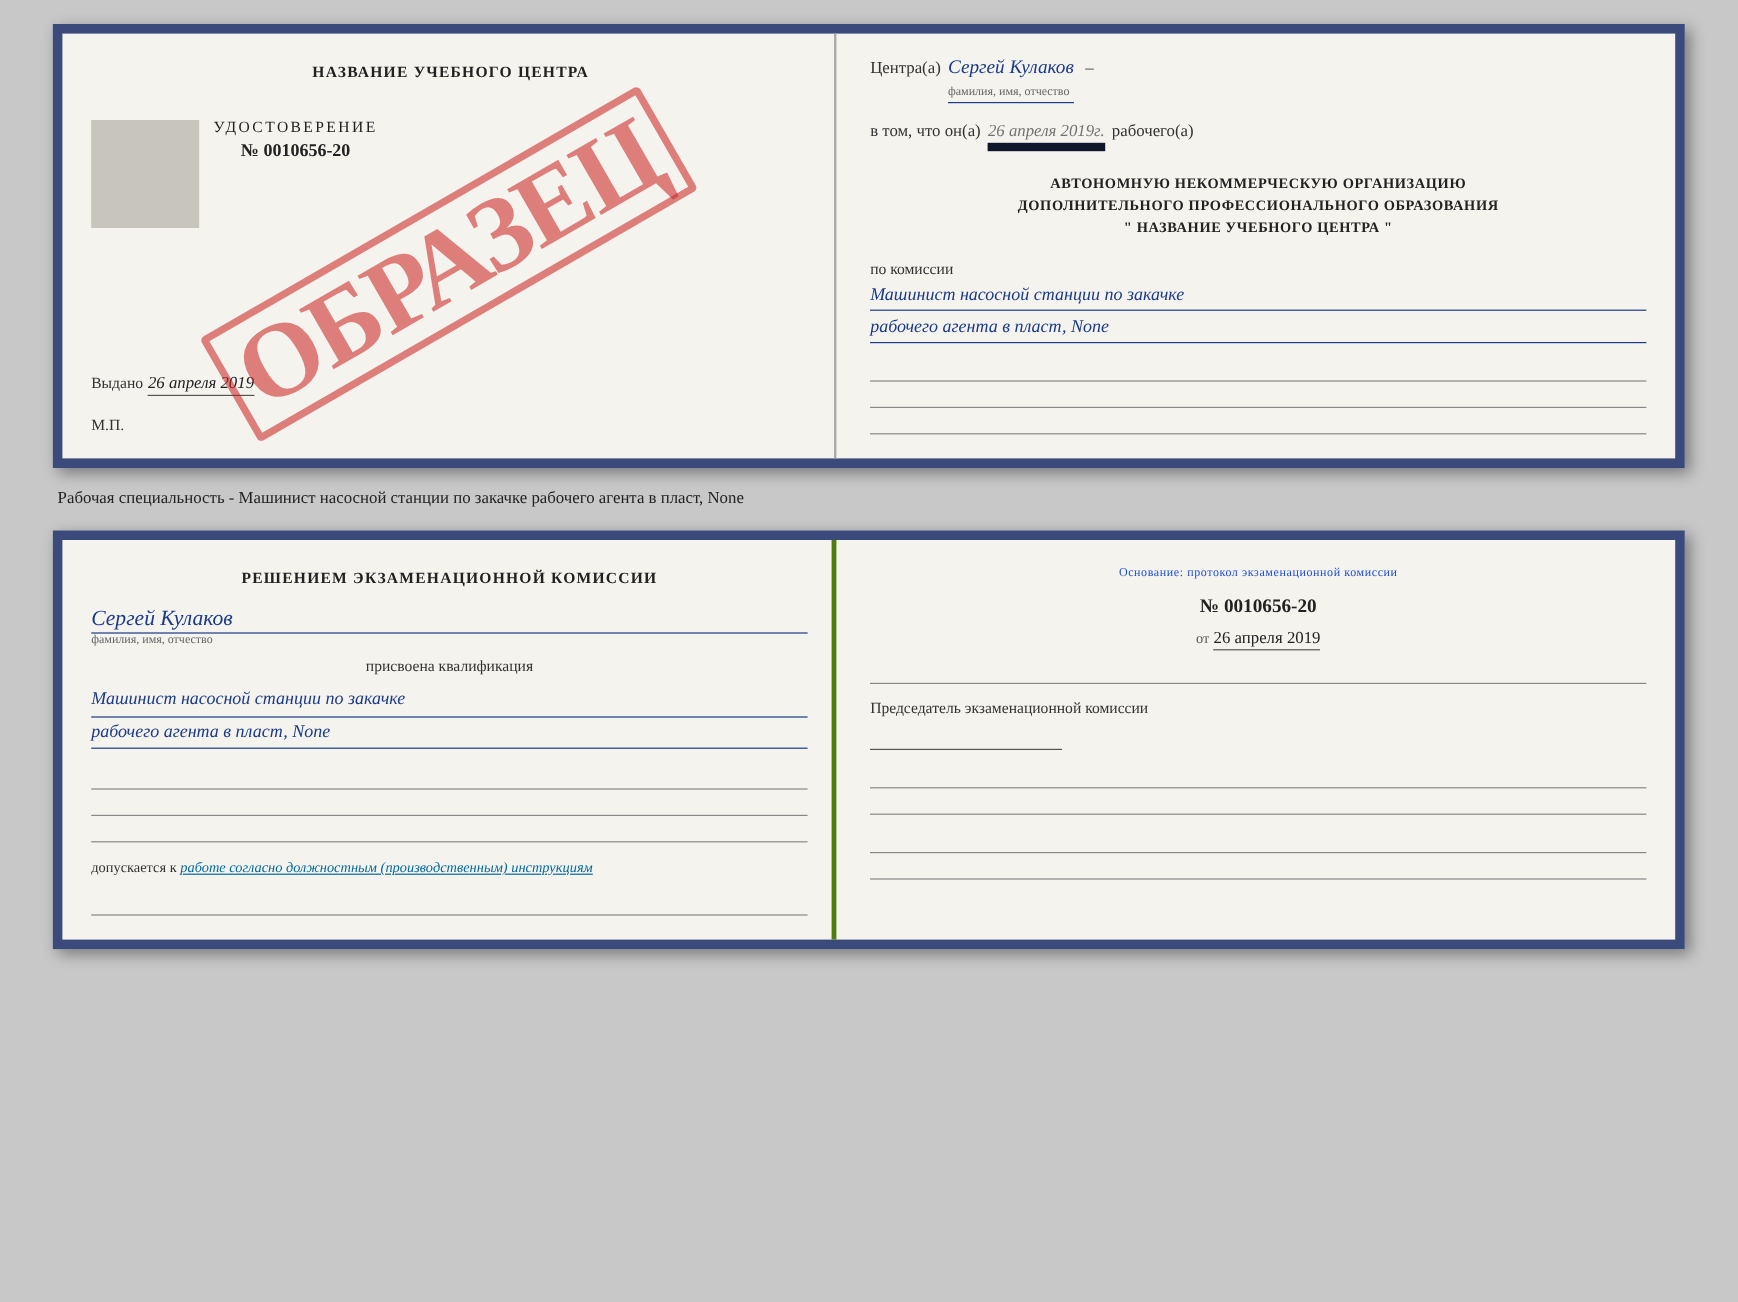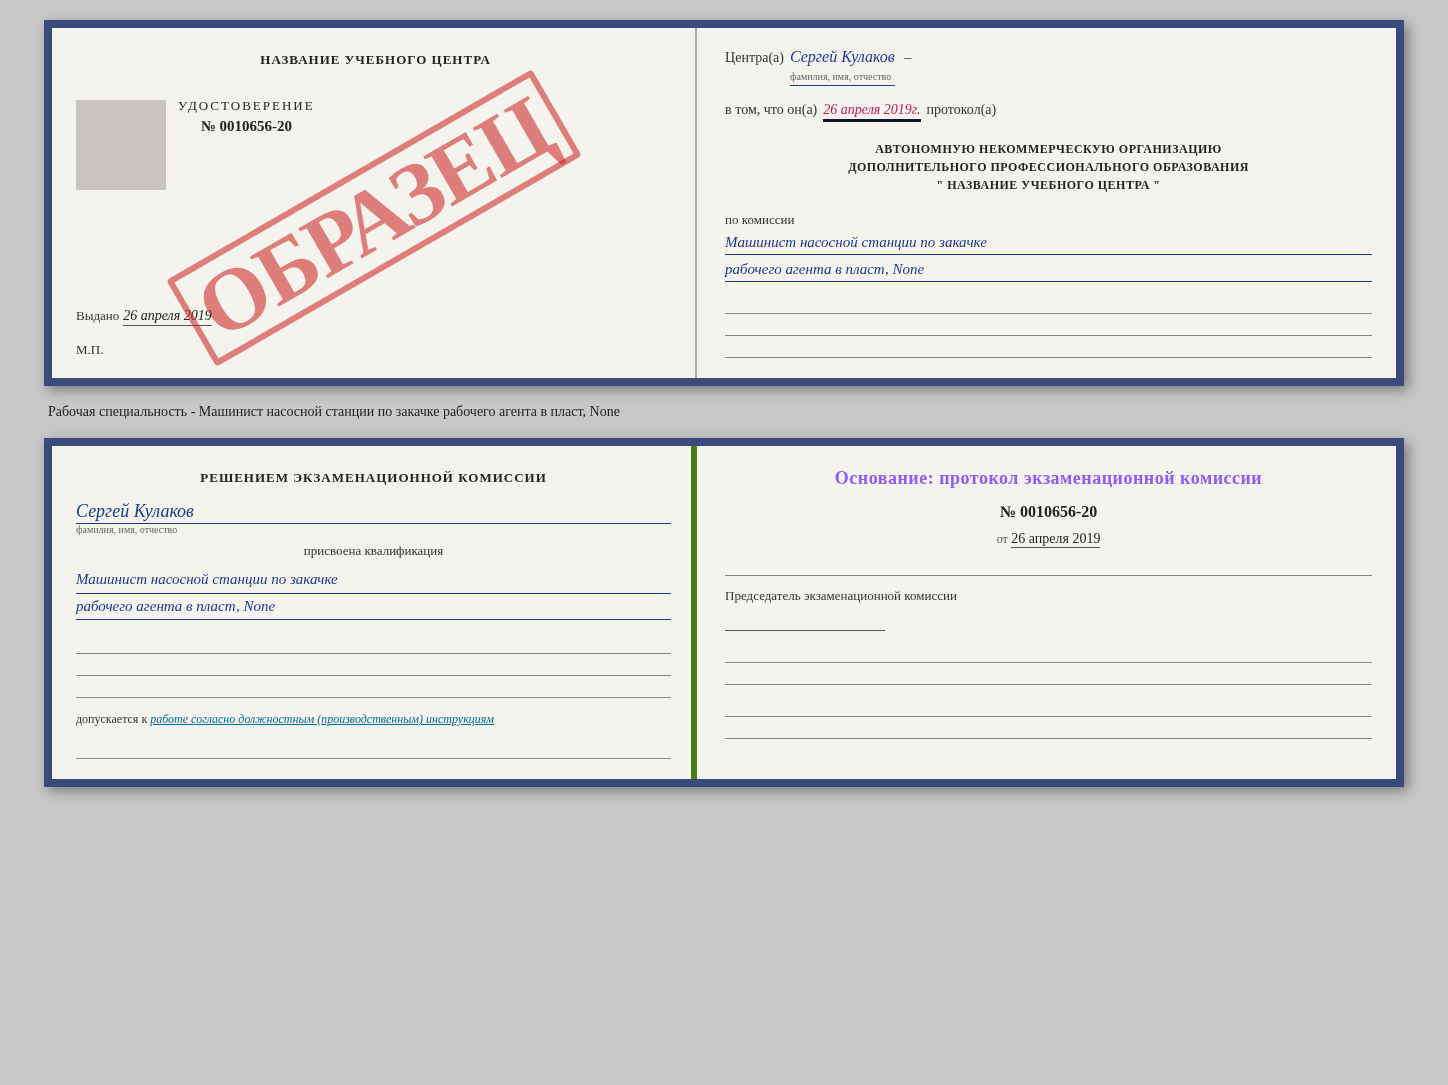--- a/index.html
+++ b/index.html
@@ -150,22 +150,22 @@
       font-size: 14px;
       color: #333;
       margin-top: 6px;
       display: flex;
       align-items: baseline;
       gap: 6px;
     }
     .vtom-date {
       font-size: 14px;
       font-style: italic;
-      color: #be185d;
-      border-bottom: 3px solid #0f172a;
+      color: #737373;
+      border-bottom: 7px solid #0f172a;
       padding-bottom: 1px;
     }
     .okonchil {
       font-size: 14px;
       color: #333;
     }
 
     .org-block {
       margin-top: 8px;
       text-align: center;
@@ -221,21 +221,21 @@
     .doc-bottom {
       display: flex;
       width: 1360px;
       background: #f5f3ee;
       border: 8px solid #3a4a7a;
       box-shadow: 4px 4px 12px rgba(0,0,0,0.4);
     }
 
     .doc-bottom-left {
       width: 48%;
-      border-right: 6px solid #4d7c0f;
+      border-right: 4px solid #4d7c0f;
       padding: 22px 20px 20px 24px;
       display: flex;
       flex-direction: column;
       gap: 8px;
     }
 
     .doc-bottom-right {
       width: 52%;
       padding: 22px 24px 20px 28px;
       display: flex;
@@ -294,24 +294,24 @@
       margin-top: 6px;
     }
     .dopusk-work {
       font-style: italic;
       text-decoration: underline;
       color: #0369a1;
     }
 
     
     .osnovanie-title {
-      font-size: 18px;
-      font-weight: bold;
+      font-size: 10px;
+      font-weight: normal;
       letter-spacing: 0.5px;
-      color: #8b5cf6;
+      color: #1d4ed8;
       text-align: center;
     }
     .protokol-number {
       font-size: 16px;
       font-weight: bold;
       color: #222;
       text-align: center;
       margin-top: 4px;
     }
     .protokol-date {
@@ -403,21 +403,21 @@
       <span class="poluchil-name">
         <span>Сергей Кулаков</span><br>
         <span class="poluchil-sub">фамилия, имя, отчество</span>
       </span>
       <span>&nbsp;–</span>
     </div>
 
     <div class="vtom-row">
       <span>в том, что он(а)</span>
       <span class="vtom-date">26 апреля 2019г.</span>
-      <span class="okonchil">протокол(а)</span>
+      <span class="okonchil">рабочего(а)</span>
     </div>
 
     <div class="org-block">
       <div>АВТОНОМНУЮ НЕКОММЕРЧЕСКУЮ ОРГАНИЗАЦИЮ</div>
       <div>ДОПОЛНИТЕЛЬНОГО ПРОФЕССИОНАЛЬНОГО ОБРАЗОВАНИЯ</div>
       <div class="org-name-quotes">" НАЗВАНИЕ УЧЕБНОГО ЦЕНТРА "</div>
     </div>
 
     <div>
       <div class="po-professii">по комиссии</div>

